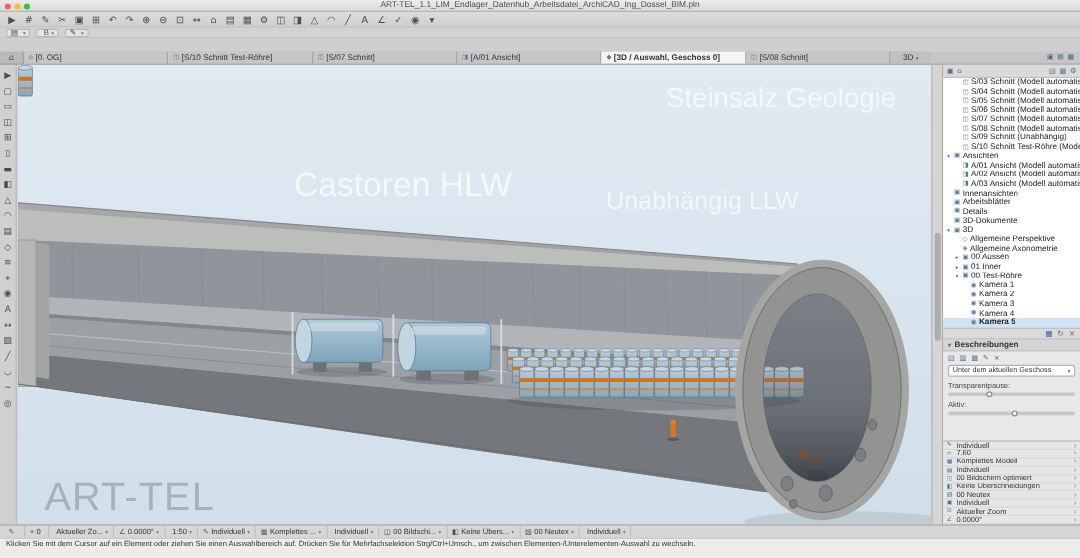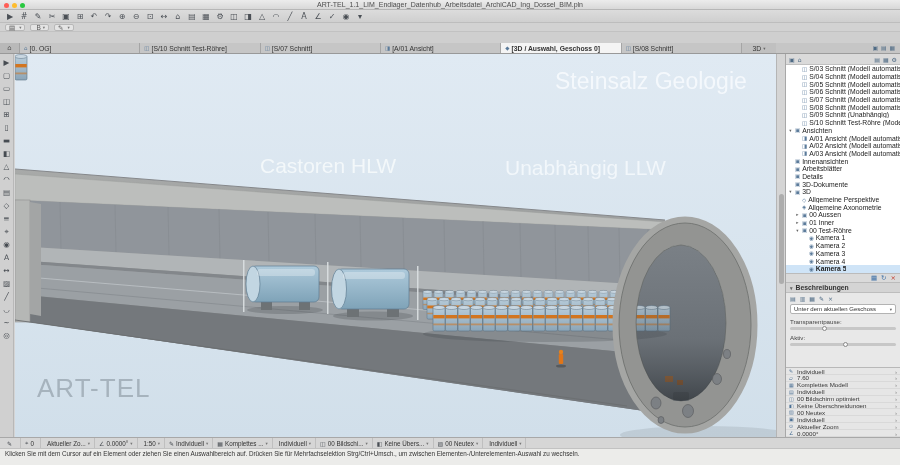--- a/index.html
+++ b/index.html
@@ -31,23 +31,23 @@
 
   
   .toolbox{left:0;top:54px;width:14px;height:383px;background:#d0d0d0;border-right:1px solid #b8b8b8;display:flex;flex-direction:column;align-items:center;padding-top:2px;}
   .tool{width:13px;height:13px;display:flex;align-items:center;justify-content:center;font-family:"DejaVu Sans",sans-serif;font-size:7.5px;color:#474c52;}
 
   
   .viewport{left:15px;top:54px;width:761px;height:383px;overflow:hidden;background:#d7e3ee;}
   .viewport svg{display:block;}
   .vp-label{position:absolute;white-space:nowrap;pointer-events:none;}
   #lbl-geology{left:540px;top:14px;font-size:23px;color:rgba(249,251,254,.82);}
-  #lbl-castoren{left:245px;top:84px;font-size:21px;color:rgba(247,250,252,.85);margin-top:16px;}
+  #lbl-castoren{left:230px;top:84px;font-size:28px;color:rgba(247,250,252,.85);}
   #lbl-ueber{left:490px;top:102px;font-size:21px;color:rgba(247,250,252,.82);}
-  #lbl-watermark{left:22px;top:319px;font-size:26px;letter-spacing:1px;color:rgba(122,133,144,.5);}
+  #lbl-watermark{left:22px;top:341px;font-size:33px;letter-spacing:1px;color:rgba(122,133,144,.5);}
 
   .vscroll{left:776px;top:54px;width:9px;height:383px;background:#d5d5d5;border-left:1px solid #b5b5b5;}
   .vthumb{position:absolute;left:1.5px;top:140px;width:5px;height:90px;background:#adadad;border-radius:3px;}
 
   
   .rightpanel{left:785px;top:54px;width:115px;height:383px;background:#e2e2e2;border-left:1px solid #a8a8a8;}
   .nav-header{height:11px;background:#dadada;border-bottom:1px solid #c0c0c0;display:flex;align-items:center;gap:3px;padding:0 3px;font-family:"DejaVu Sans",sans-serif;font-size:6px;color:#4f6b85;}
   .nav-header .spacer{flex:1;}
   .tree{height:208px;background:#fff;overflow:hidden;font-size:6.8px;color:#222;}
   .tree-row{height:7.7px;display:flex;align-items:center;gap:2px;white-space:nowrap;overflow:hidden;}

